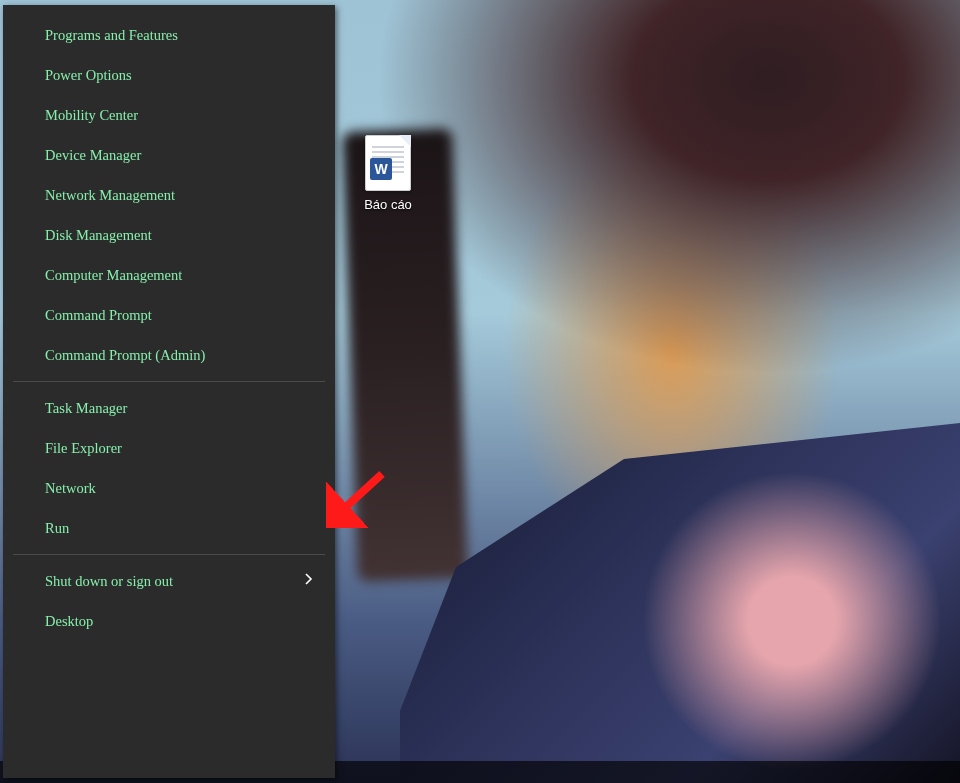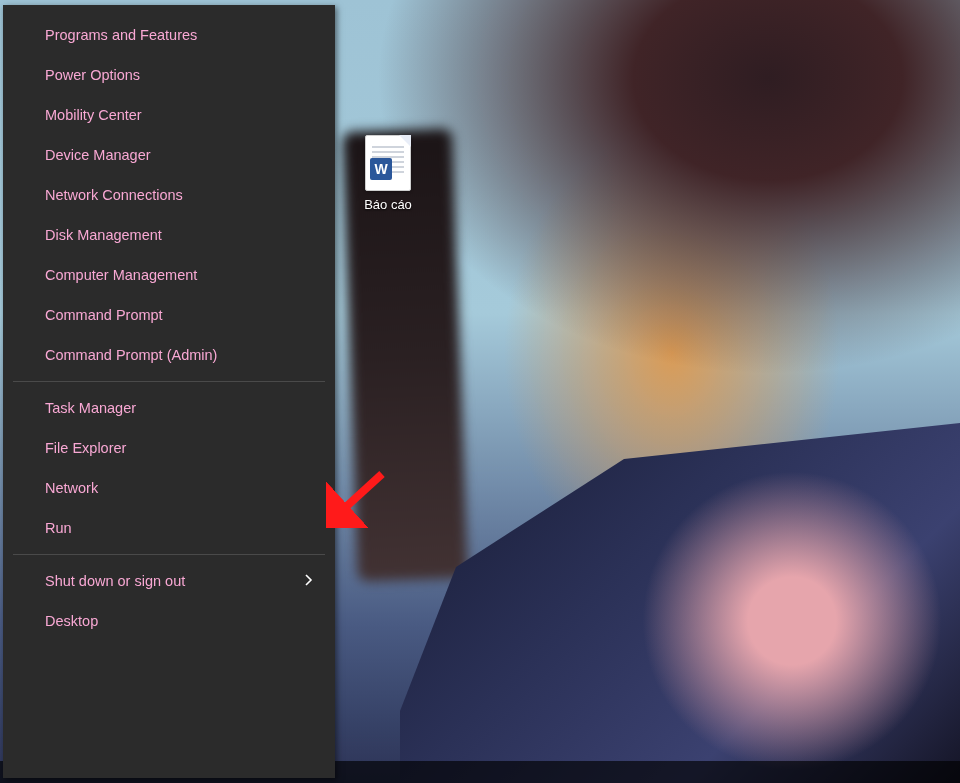--- a/index.html
+++ b/index.html
@@ -38,21 +38,21 @@
     .doc-lines i { display:block; height:2px; background:#cfd4dc; margin-bottom:3px; }
     .doc-badge { position:absolute; left:4px; top:22px; width:22px; height:22px;
       background:#2b579a; color:#fff; font-weight:bold; font-size:14px; line-height:22px;
       text-align:center; border-radius:2px; }
     .icon-label { color:#fff; font-size:13px; text-shadow:0 1px 2px rgba(0,0,0,0.9); }
 
     
     .power-menu { position:absolute; left:3px; top:5px; width:332px; height:773px;
       background:#2b2b2b; box-shadow:2px 2px 6px rgba(0,0,0,0.5); padding-top:10px; }
     .menu-item { display:flex; align-items:center; justify-content:space-between;
-      height:40px; padding:0 22px 0 42px; color:#f9a8d4; font-size:14.5px; cursor:pointer; }
+      height:40px; padding:0 22px 0 42px; color:#86efac; font-size:14.5px; cursor:pointer;font-family:Liberation Serif, serif; }
     .menu-item.hovered { background:#414141; }
     .separator { height:1px; background:#4a4a4a; margin:6px 10px; }
     .chevron { color:#fff; font-size:14px; }
 
     
     .arrow { position:absolute; left:326px; top:468px; width:60px; height:60px; pointer-events:none; }
   </style>
 </head>
 <body>
 <div class="viewport">
@@ -84,21 +84,21 @@
     <div class="menu-item">
         <span>Power Options</span>
       </div>
     <div class="menu-item">
         <span>Mobility Center</span>
       </div>
     <div class="menu-item">
         <span>Device Manager</span>
       </div>
     <div class="menu-item">
-        <span>Network Connections</span>
+        <span>Network Management</span>
       </div>
     <div class="menu-item">
         <span>Disk Management</span>
       </div>
     <div class="menu-item">
         <span>Computer Management</span>
       </div>
     <div class="menu-item">
         <span>Command Prompt</span>
       </div>

